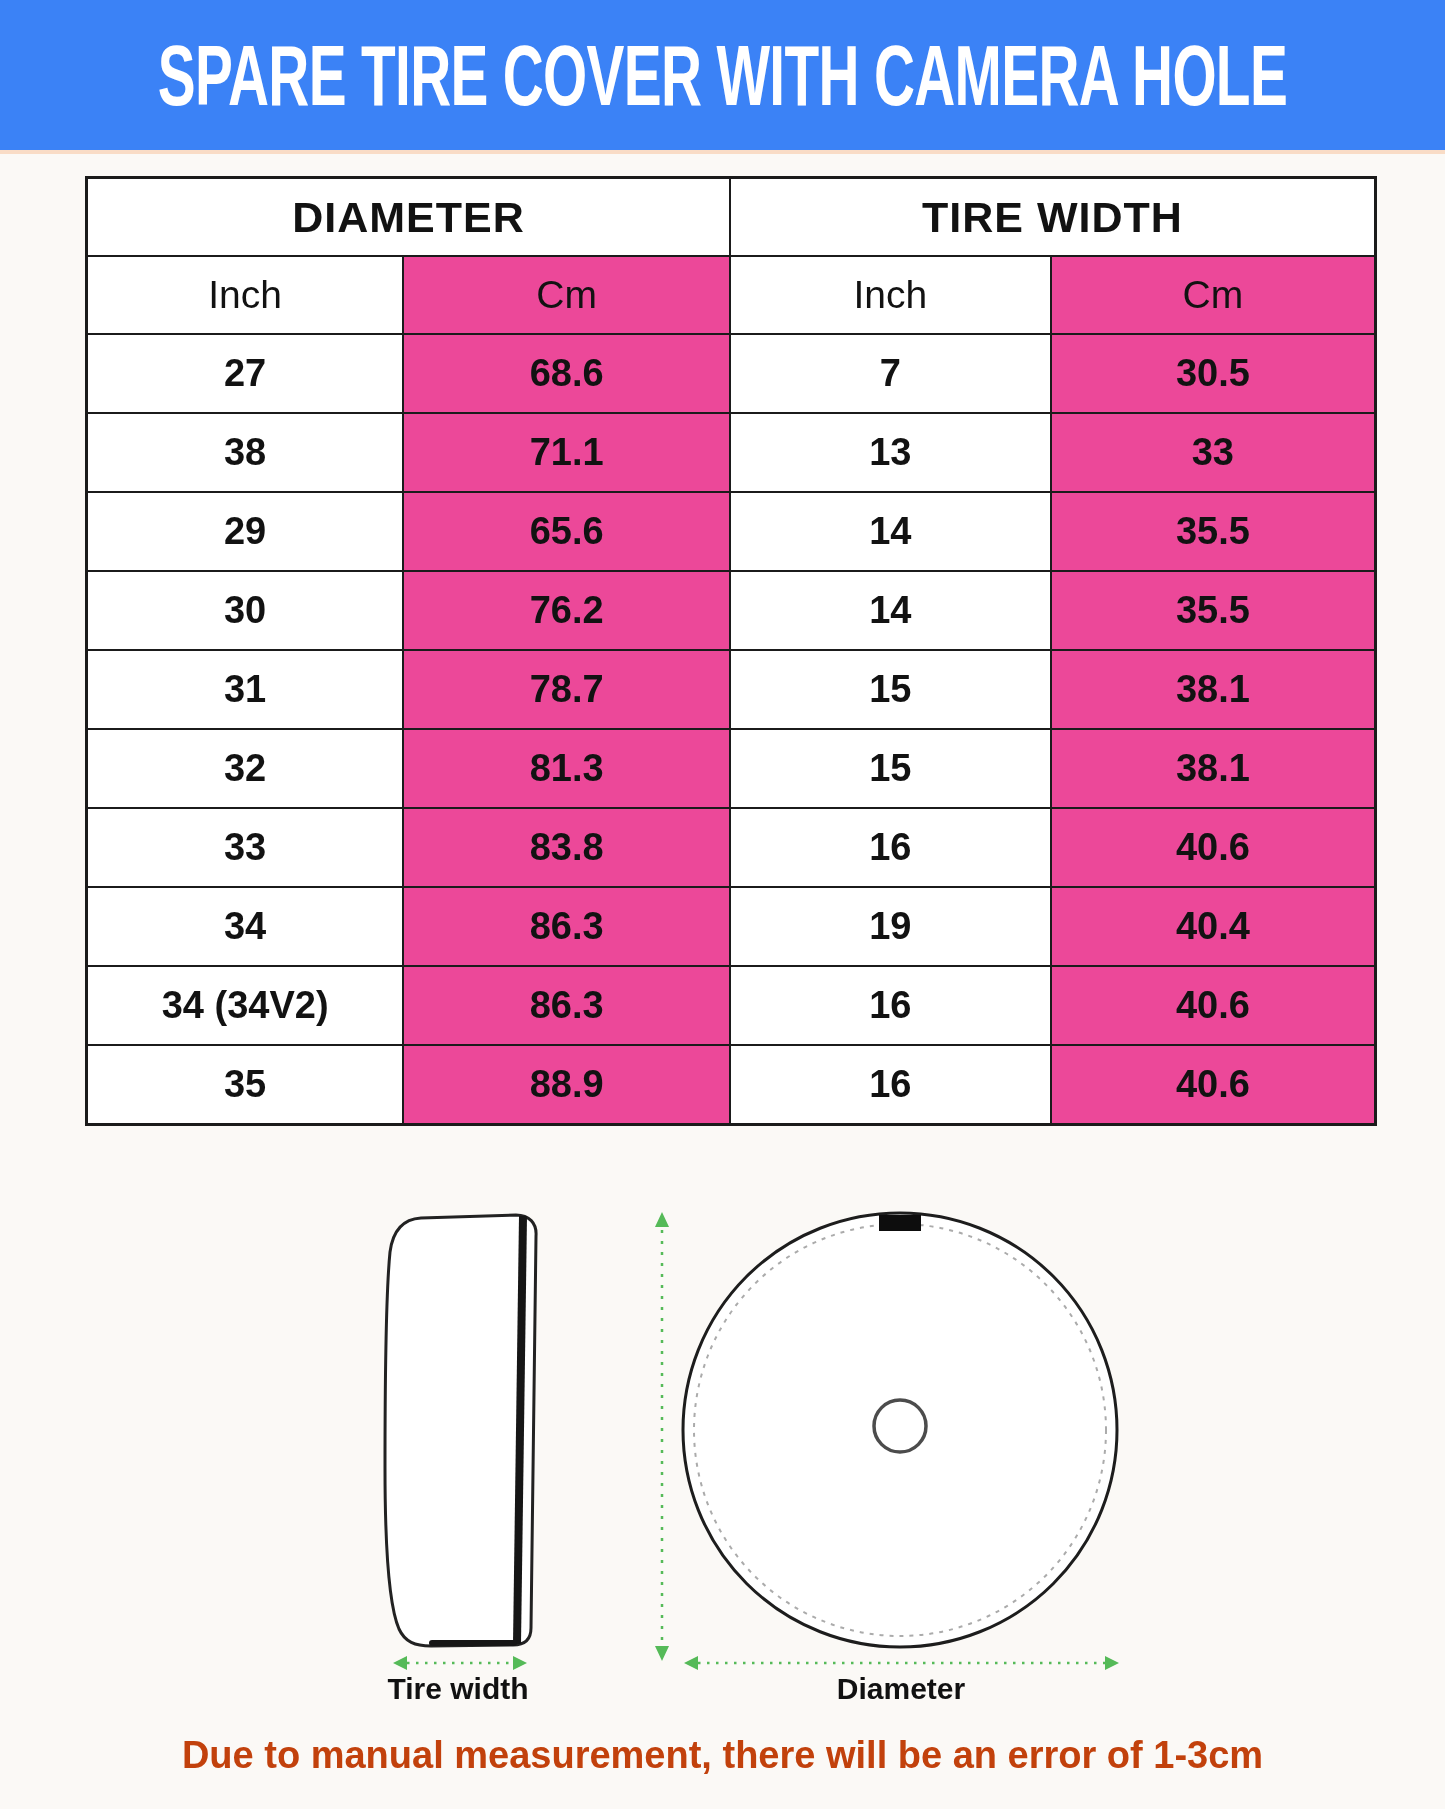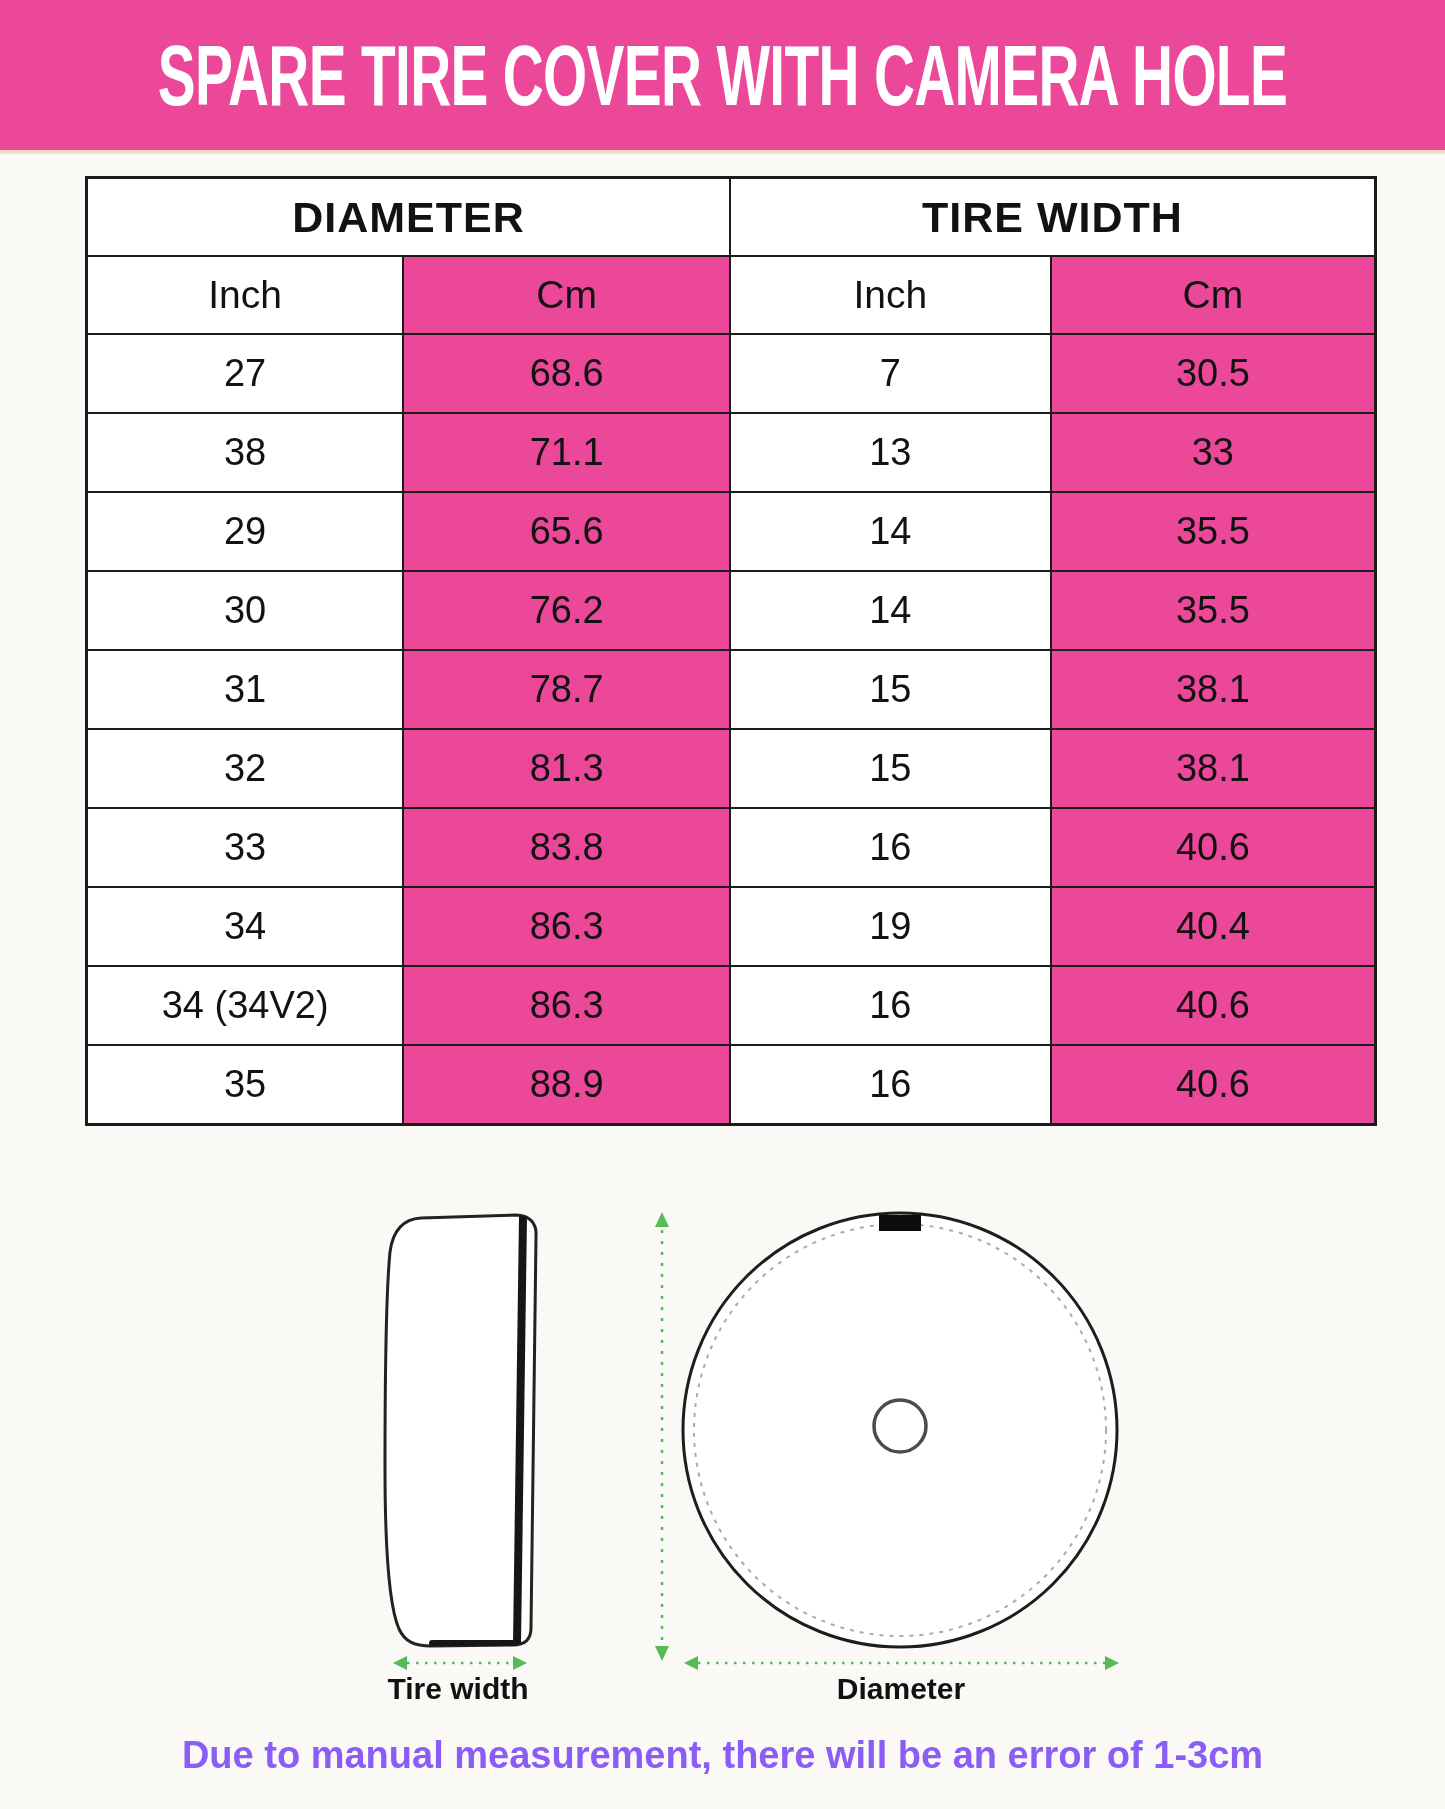--- a/index.html
+++ b/index.html
@@ -58,21 +58,21 @@
     letter-spacing:1px;
   }
   .size-table .sub-header th {
     height:76px;
     font-size:39px;
     font-weight:normal;
   }
   .size-table td {
     height:77px;
     font-size:38px;
-    font-weight:normal;
+    font-weight:bold;
   }
   .size-table .gray { background:#ec4899; }
 
   
   svg.diagram {
     position:absolute; left:0; top:0;
     width:1445px; height:1809px;
     pointer-events:none;
   }
   .diag-label {
@@ -94,21 +94,21 @@
     width:1445px;
     text-align:center;
     font-size:38px;
     font-weight:bold;
     white-space:nowrap;
   }
 </style>
 </head>
 <body>
 
-<div class="banner" style="background: #ec4899;">
+<div class="banner" style="background: #3b82f6;">
   <div class="banner-title" style="color: rgb(255, 255, 255);">SPARE TIRE COVER WITH CAMERA HOLE</div>
 </div>
 <div class="banner-fade"></div>
 
 <table class="size-table">
   <colgroup>
     <col style="width:316px">
     <col style="width:326px">
     <col style="width:320px">
     <col style="width:324px">
@@ -224,13 +224,13 @@
   <g>
     <line x1="698" y1="1663" x2="1105" y2="1663" stroke="#55ba58" stroke-width="2.5" stroke-dasharray="2.5 6.5"></line>
     <polygon points="684,1663 698,1656 698,1670" fill="#55ba58"></polygon>
     <polygon points="1119,1663 1105,1656 1105,1670" fill="#55ba58"></polygon>
   </g>
 </svg>
 
 <div class="diag-label" id="tire-width-label">Tire width</div>
 <div class="diag-label" id="diameter-label">Diameter</div>
 
-<div class="note" style="color: #8b5cf6;">Due to manual measurement, there will be an error of 1-3cm</div>
+<div class="note" style="color: #c2410c;">Due to manual measurement, there will be an error of 1-3cm</div>
 
 </body></html>

